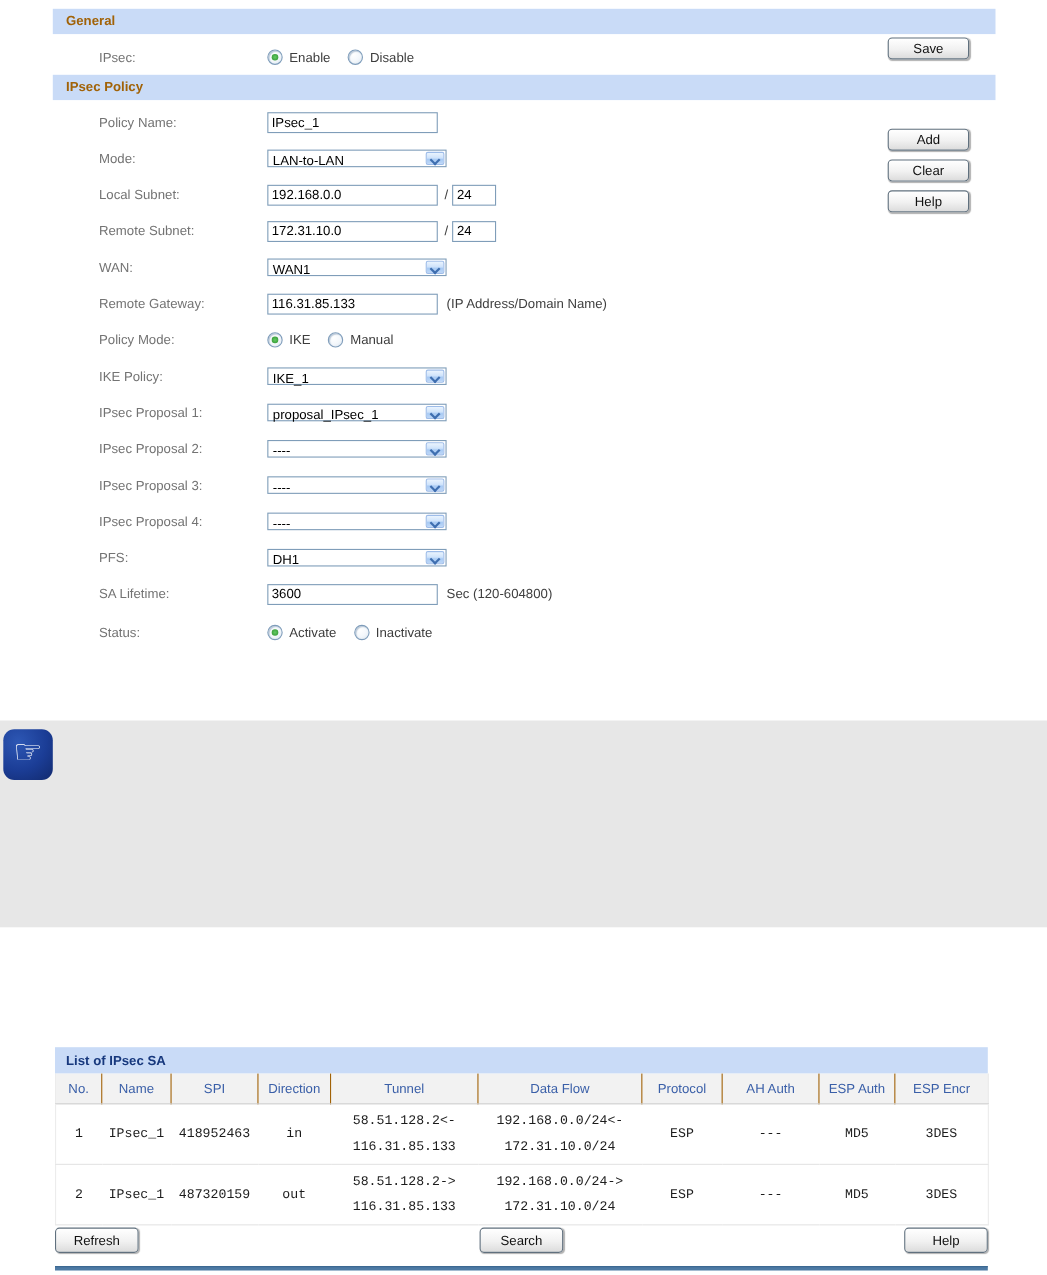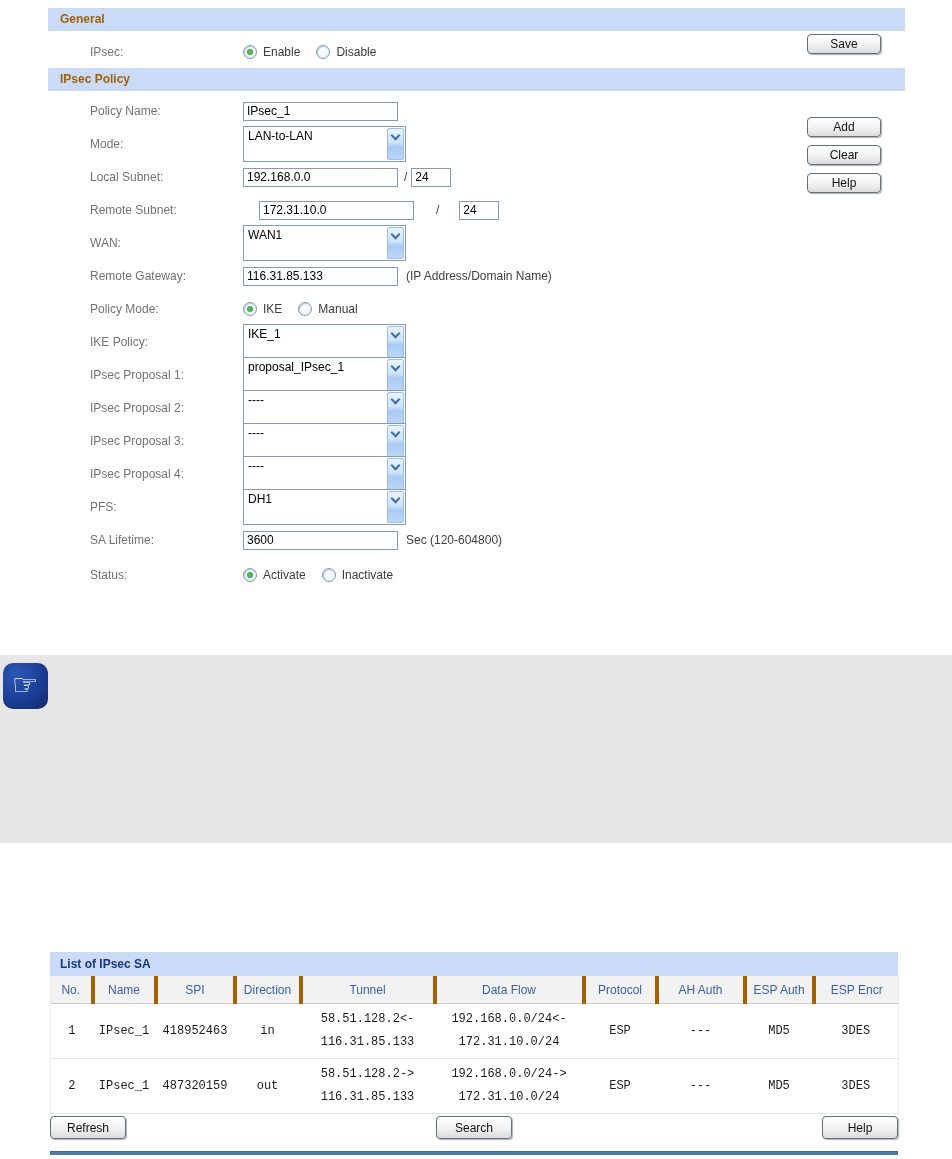--- a/index.html
+++ b/index.html
@@ -15,21 +15,21 @@
   
   .form-row{position:absolute;left:90px;display:flex;align-items:center;height:20px;}
   .form-label{width:153px;flex:0 0 153px;color:#737373;}
   .txt{box-sizing:border-box;height:19px;width:155px;border:1px solid #7f9db9;background:#fff;
        font-family:"Liberation Sans",sans-serif;font-size:12px;color:#000;padding:0 3px;}
   .txt-small{width:40px;}
   .slash{margin:0 4px 0 6px;color:#3c3c3c;}
   .note{margin-left:8px;color:#404040;}
 
   
-  .select{position:relative;box-sizing:border-box;width:163px;height:36px;border:1px solid #7f9db9;
+  .select{position:relative;box-sizing:border-box;width:163px;height:16px;border:1px solid #7f9db9;
           background:#fff;line-height:18px;padding:0 22px 0 4px;color:#000;cursor:default;}
   .select-arrow{position:absolute;top:1px;right:1px;bottom:1px;width:17px;
           background:linear-gradient(#eaf4fe 0%,#cfe3fb 45%,#a9cbf4 60%,#bcd6f7 100%);
           border:1px solid #9dbce9;border-radius:2px;box-sizing:border-box;}
   .select-arrow::after{content:"";position:absolute;left:4px;top:3px;width:5px;height:5px;
           border-right:2px solid #3f6fb0;border-bottom:2px solid #3f6fb0;transform:rotate(45deg);}
 
   
   .radio-group{display:flex;align-items:center;gap:6px;}
   .radio{width:12px;height:12px;border-radius:50%;border:1px solid #7e9cba;display:inline-block;
@@ -52,21 +52,21 @@
        background:radial-gradient(circle at 30% 25%,#2d57b4 0%,#1b3d96 55%,#122a6e 100%);
        color:#fff;font-size:30px;line-height:44px;text-align:center;
        font-family:"DejaVu Sans",sans-serif;}
 
   
   .sa-section{position:absolute;left:50px;top:952px;width:848px;}
   .sa-title{height:24px;background:#c9dbf7;color:#17387d;font-weight:bold;line-height:24px;
             padding-left:10px;box-sizing:border-box;}
   table.sa{border-collapse:collapse;table-layout:fixed;width:848px;border:1px solid #ececec;border-top:none;}
   table.sa thead td{height:25px;background:#f2f2f2;color:#3a5fa8;font-size:12px;text-align:center;
-            border-right:4px solid #a16207;border-bottom:1px solid #cfcfcf;}
+            border-right:1px solid #a16207;border-bottom:1px solid #cfcfcf;}
   table.sa thead td:last-child{border-right:none;}
   table.sa tbody td{height:52px;background:#fff;text-align:center;vertical-align:middle;
             font-family:"Liberation Mono",monospace;font-size:12px;color:#1c1c1c;
             border-bottom:1px solid #e4e4e4;}
   .cell-line{line-height:23px;}
 
   .sa-buttons{position:absolute;left:50px;top:1116px;width:848px;display:flex;
               justify-content:space-between;gap:28px;}
   .btn-bottom{width:76px;height:23px;}
 
@@ -112,21 +112,21 @@
     </div>
   </div>
 
   <div class="form-row" style="top:167px;">
     <span class="form-label">Local Subnet:</span>
     <input class="txt" type="text" value="192.168.0.0" style="">
     <span class="slash">/</span>
     <input class="txt txt-small" type="text" value="24" style="">
   </div>
 
-  <div class="form-row" style="top:200px;gap:16px;">
+  <div class="form-row" style="top:200px;">
     <span class="form-label">Remote Subnet:</span>
     <input class="txt" type="text" value="172.31.10.0" style="">
     <span class="slash">/</span>
     <input class="txt txt-small" type="text" value="24" style="">
   </div>
 
   <div class="form-row" style="top:233px;">
     <span class="form-label">WAN:</span>
     <div class="select">
       <span>WAN1</span>

